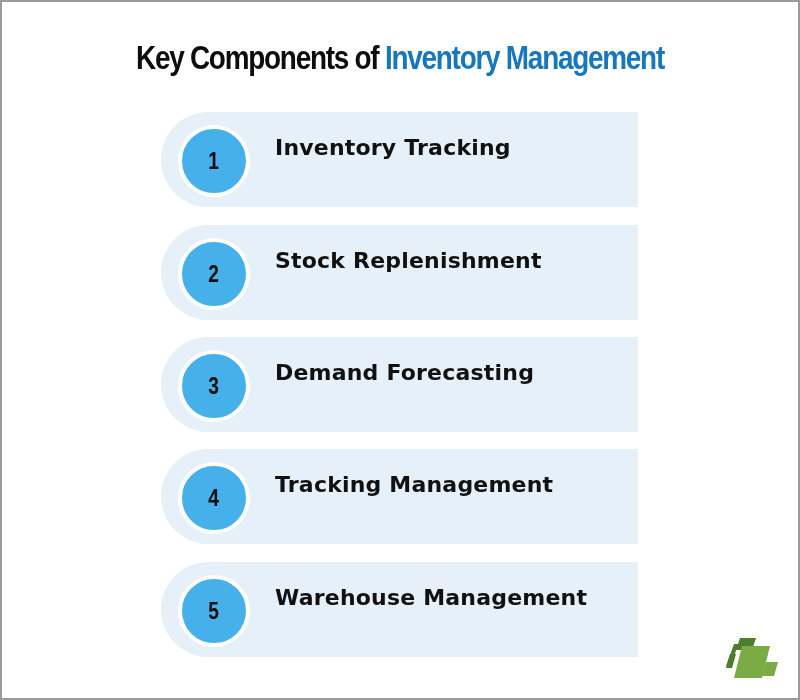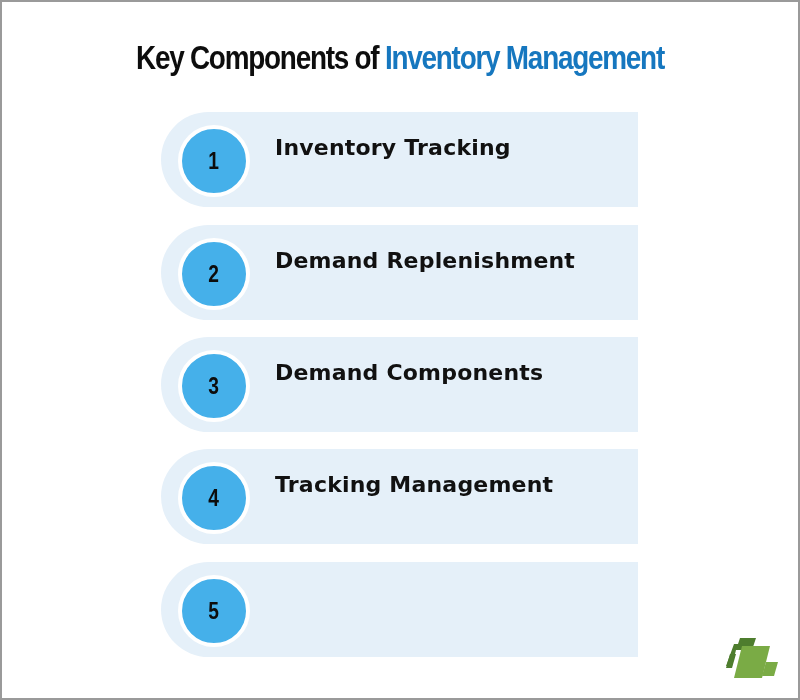--- a/index.html
+++ b/index.html
@@ -53,38 +53,39 @@
 <div class="row" style="top:112px">
   <div class="badge">
       <span>1</span>
     </div>
   <div class="label">Inventory Tracking</div>
 </div>
 <div class="row" style="top:225px">
   <div class="badge">
       <span>2</span>
     </div>
-  <div class="label">Demand Replenishment</div>
+  <div class="label">Stock Replenishment</div>
 </div>
 <div class="row" style="top:337px">
   <div class="badge">
       <span>3</span>
     </div>
-  <div class="label">Demand Components</div>
+  <div class="label">Demand Forecasting</div>
 </div>
 <div class="row" style="top:449px">
   <div class="badge">
       <span>4</span>
     </div>
   <div class="label">Tracking Management</div>
 </div>
 <div class="row" style="top:562px">
   <div class="badge">
       <span>5</span>
     </div>
+  <div class="label">Warehouse Management</div>
 </div>
 
 <svg class="logo" viewBox="0 0 60 50">
   <polygon points="8,22 14,22 10,36 4,36" fill="#4e7d2e"></polygon>
   <polygon points="18,6 34,6 30,18 14,18 10,34 4,34 12,12 16,12" fill="#4e7d2e"></polygon>
   <polygon points="20,14 48,14 40,46 12,46" fill="#7aab45"></polygon>
   <polygon points="44,30 56,30 52,44 40,44" fill="#7aab45"></polygon>
 </svg>
 
 </body></html>

